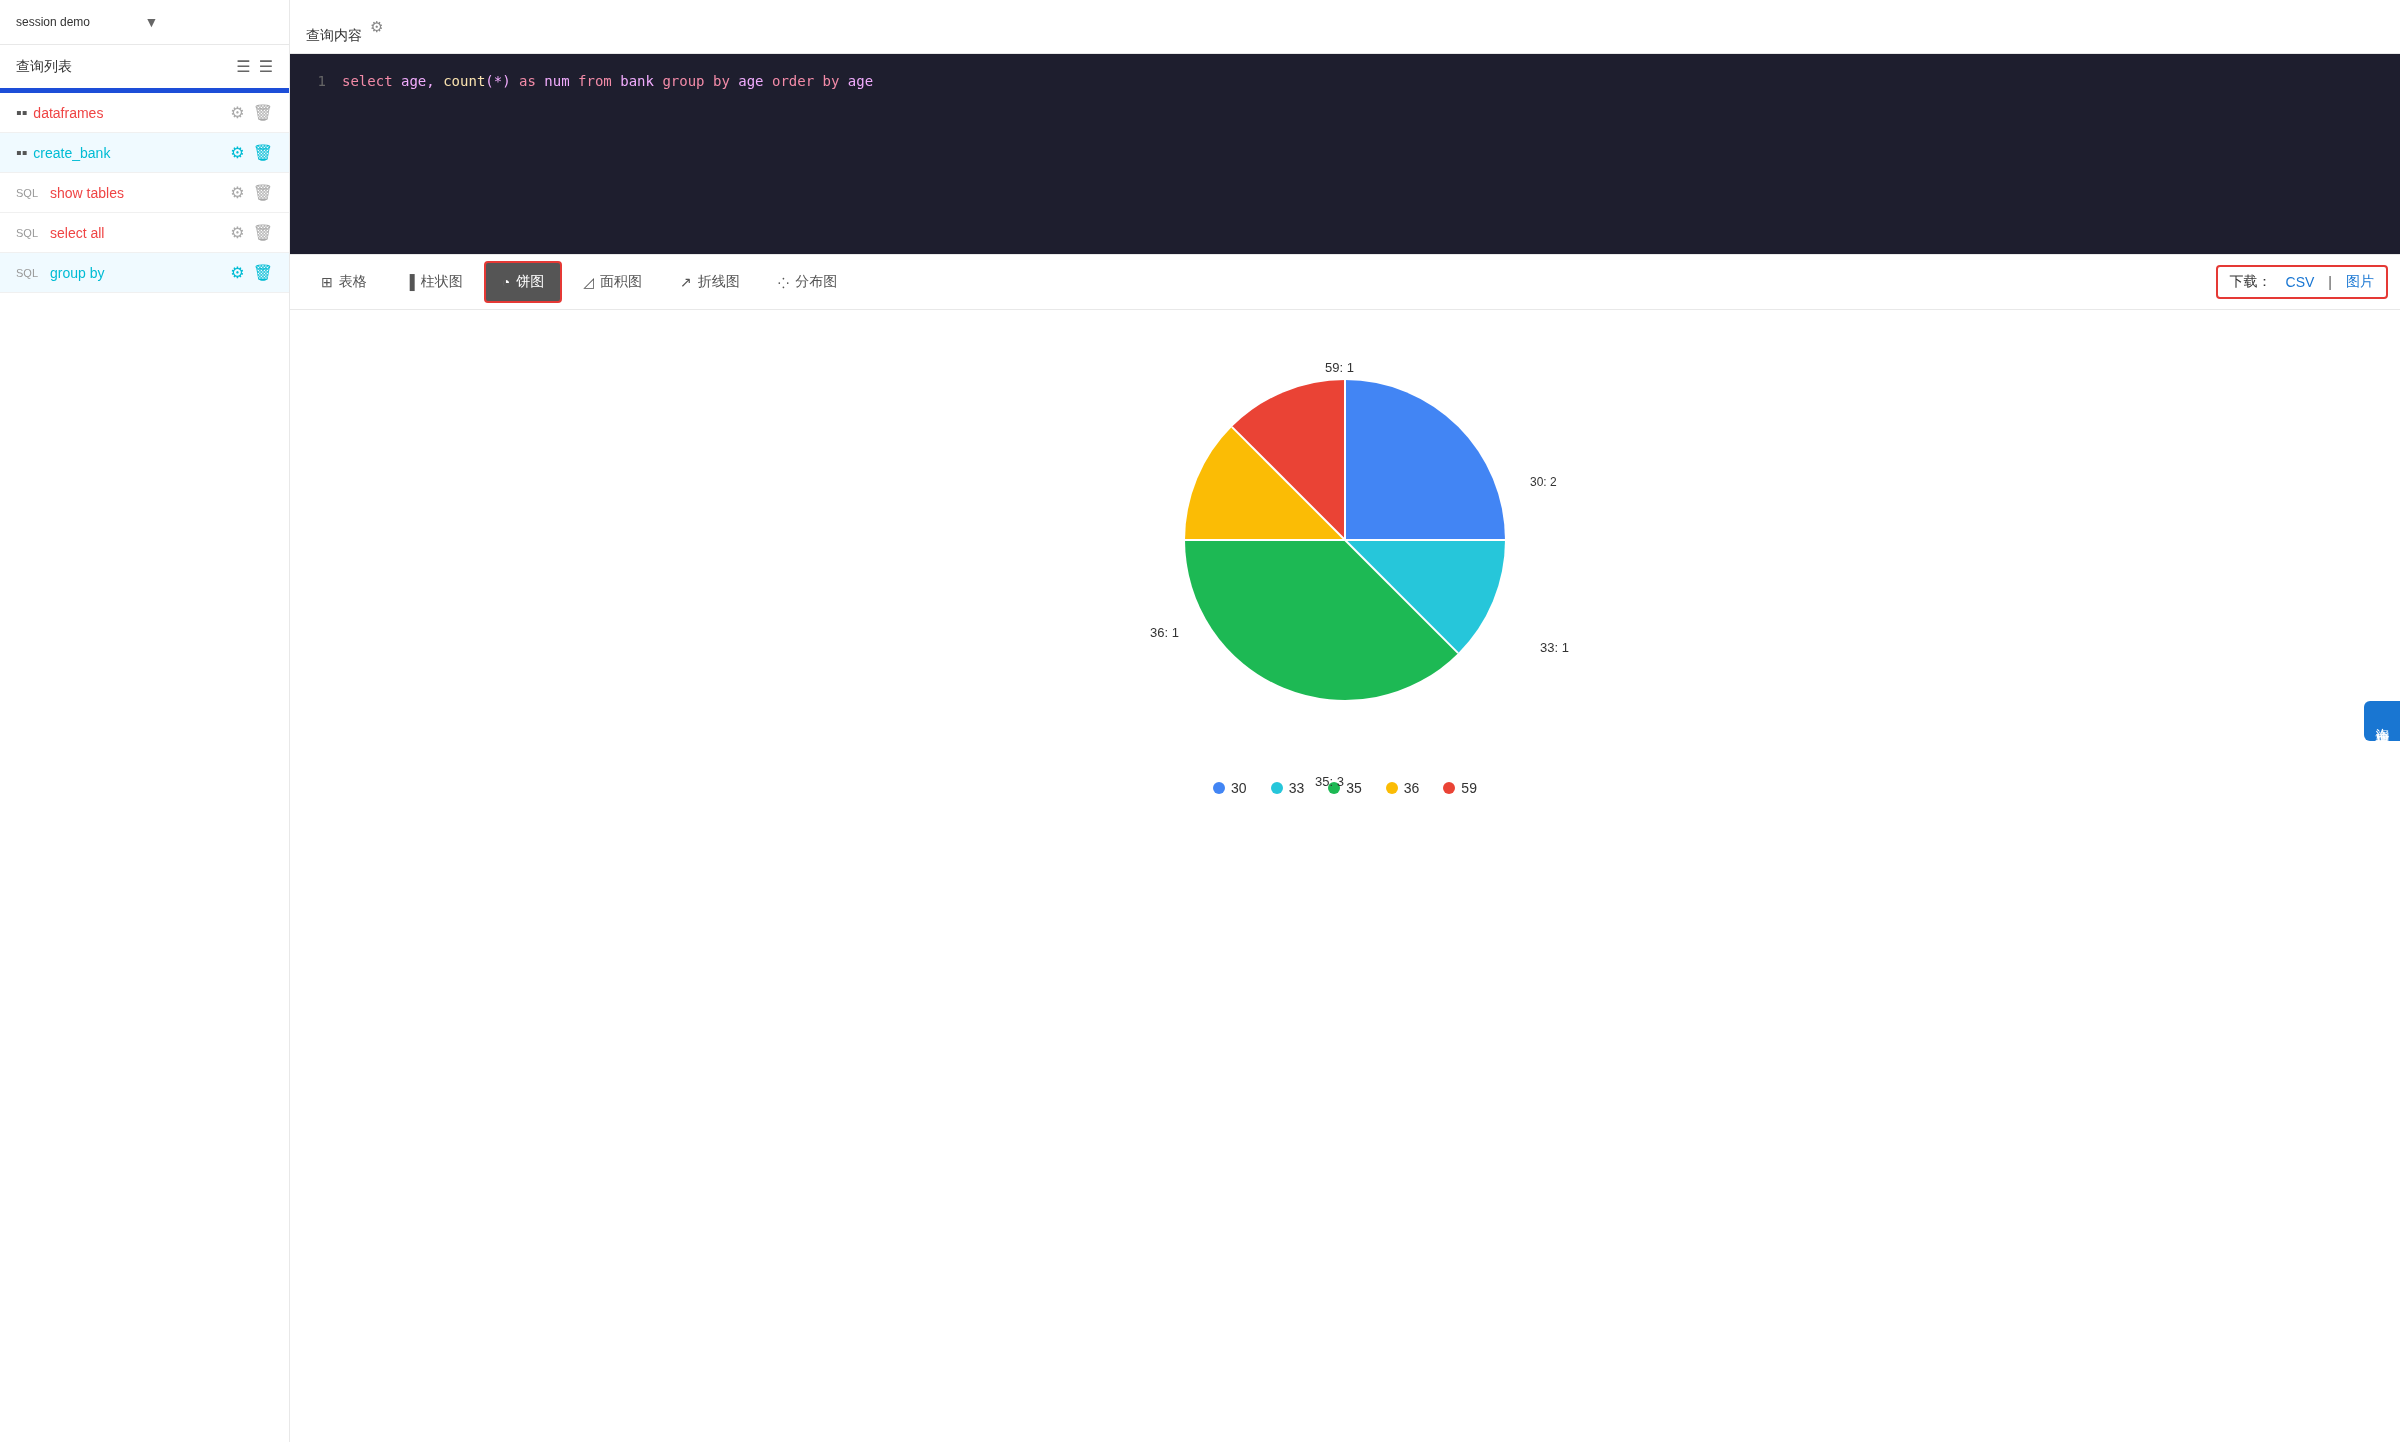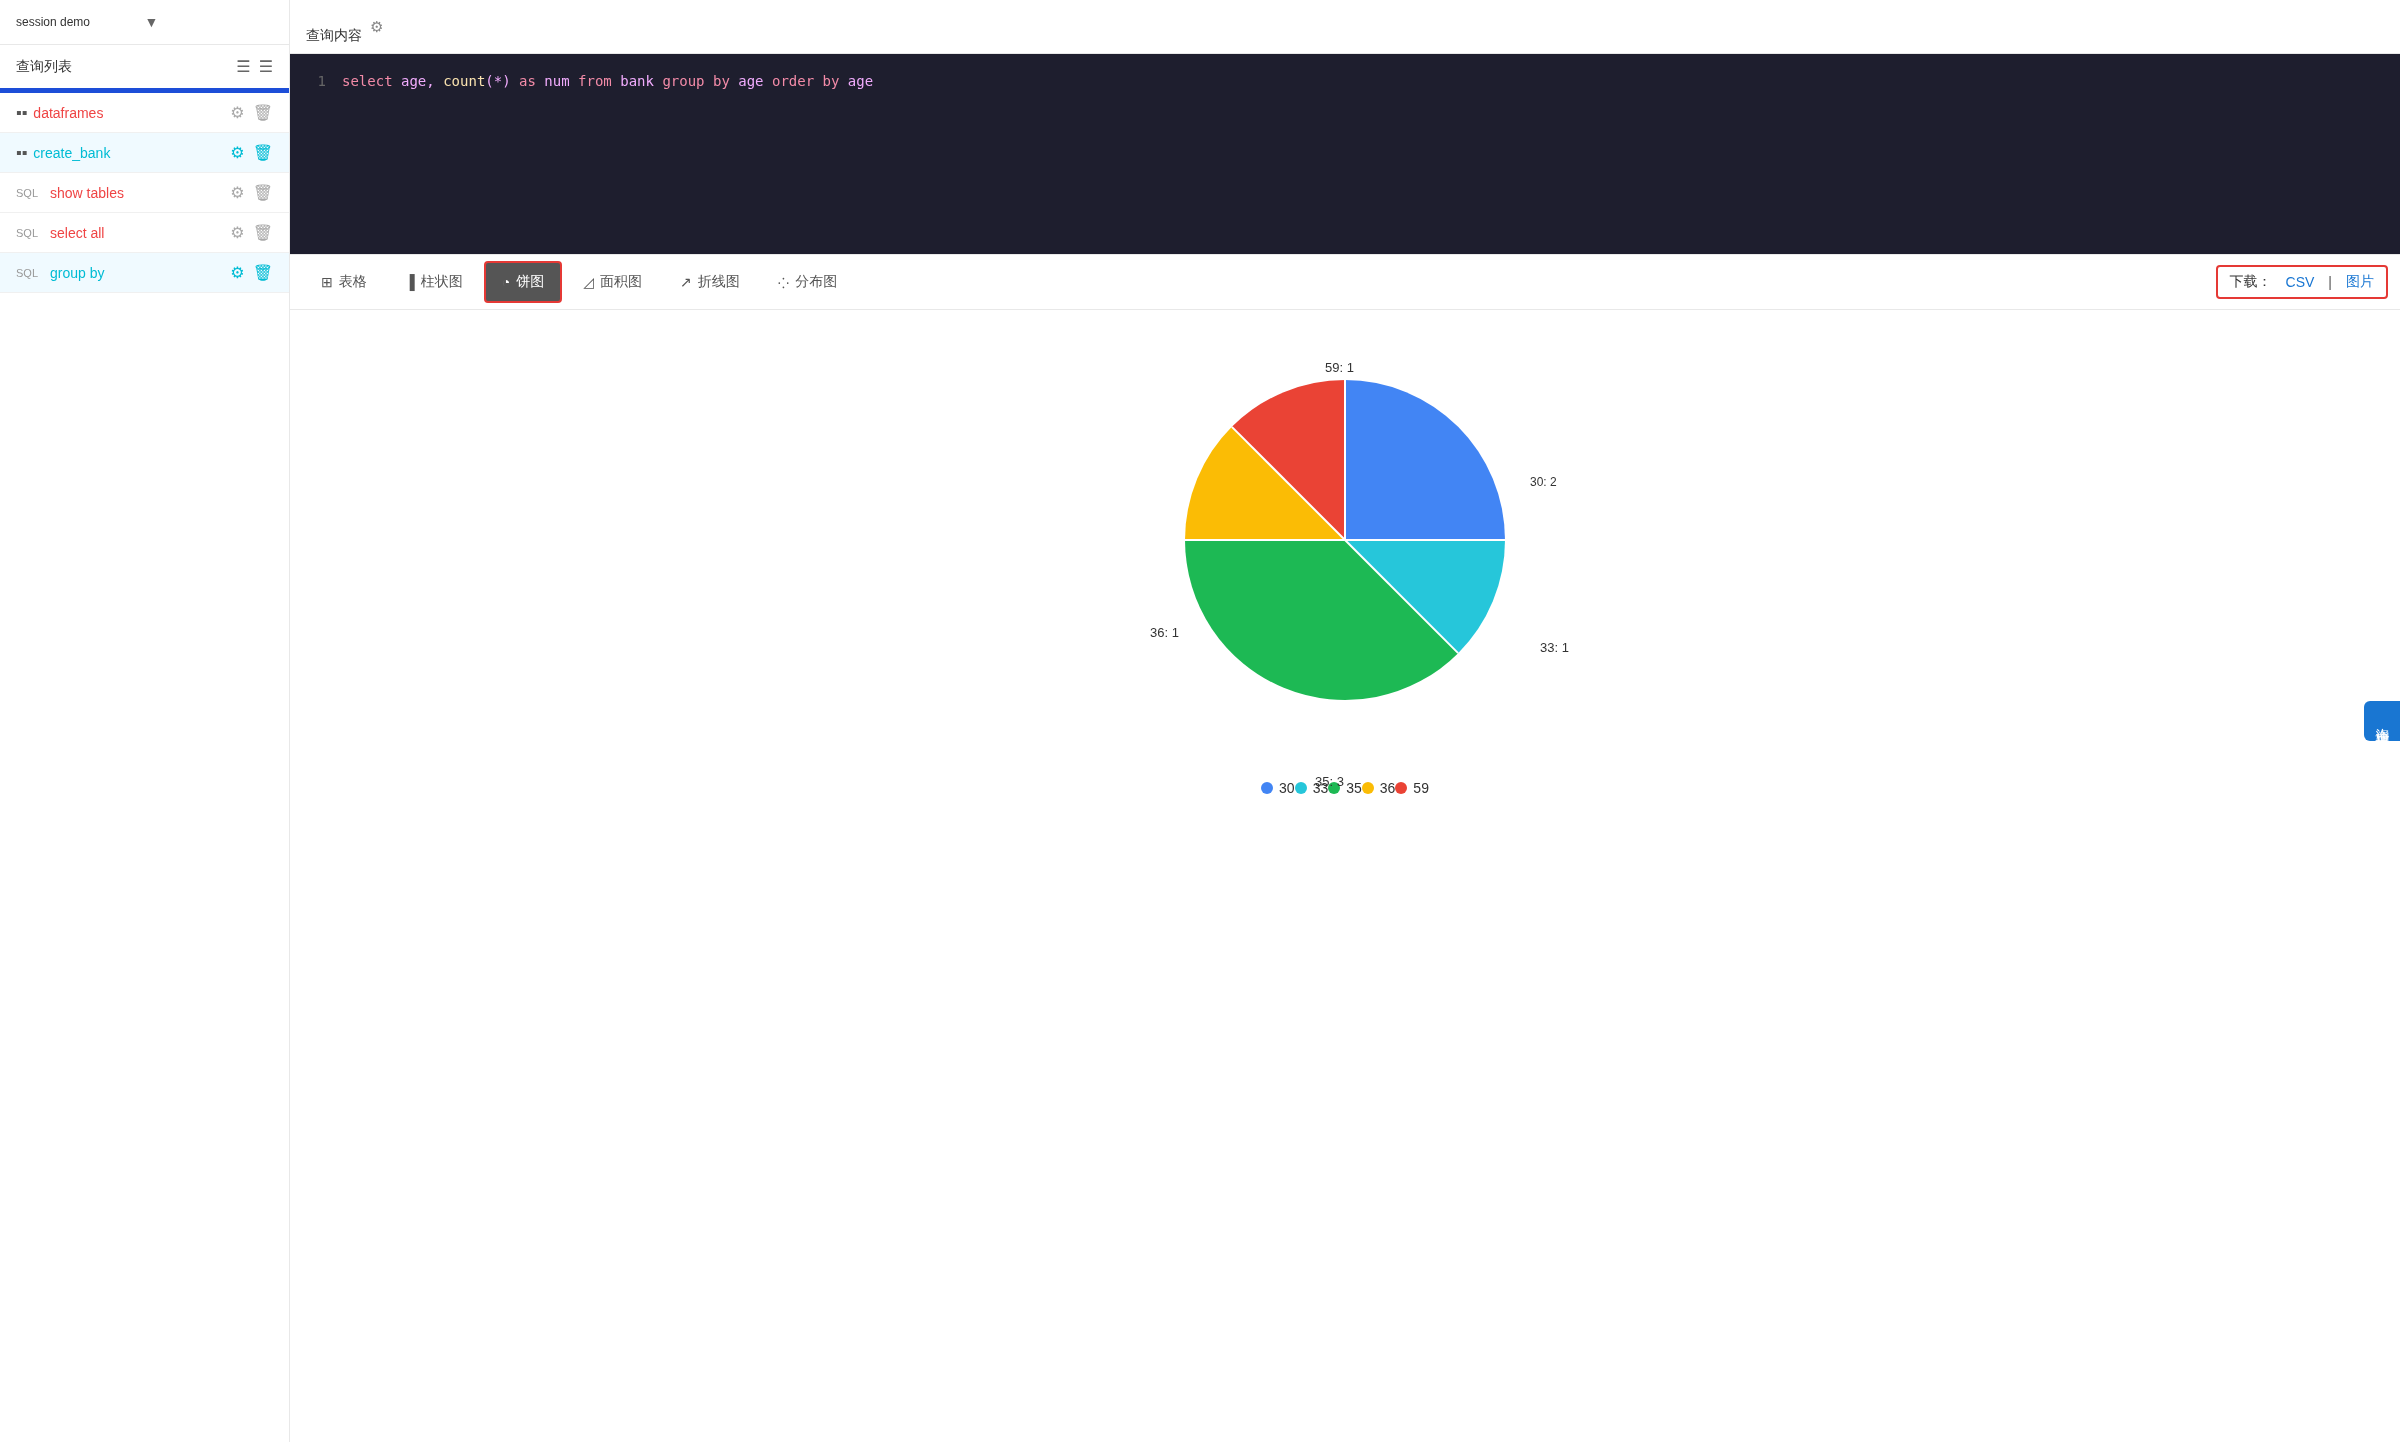--- a/index.html
+++ b/index.html
@@ -182,20 +182,21 @@
       background: #fff;
       display: flex;
       flex-direction: column;
       align-items: center;
       overflow-y: auto;
       padding: 20px;
     }
 
     .legend {
       display: flex;
+      gap: 24px;
       margin-top: 10px;
       justify-content: center;
       align-items: center;
     }
     .legend-item {
       display: flex;
       align-items: center;
       gap: 6px;
       font-size: 14px;
       color: #333;

